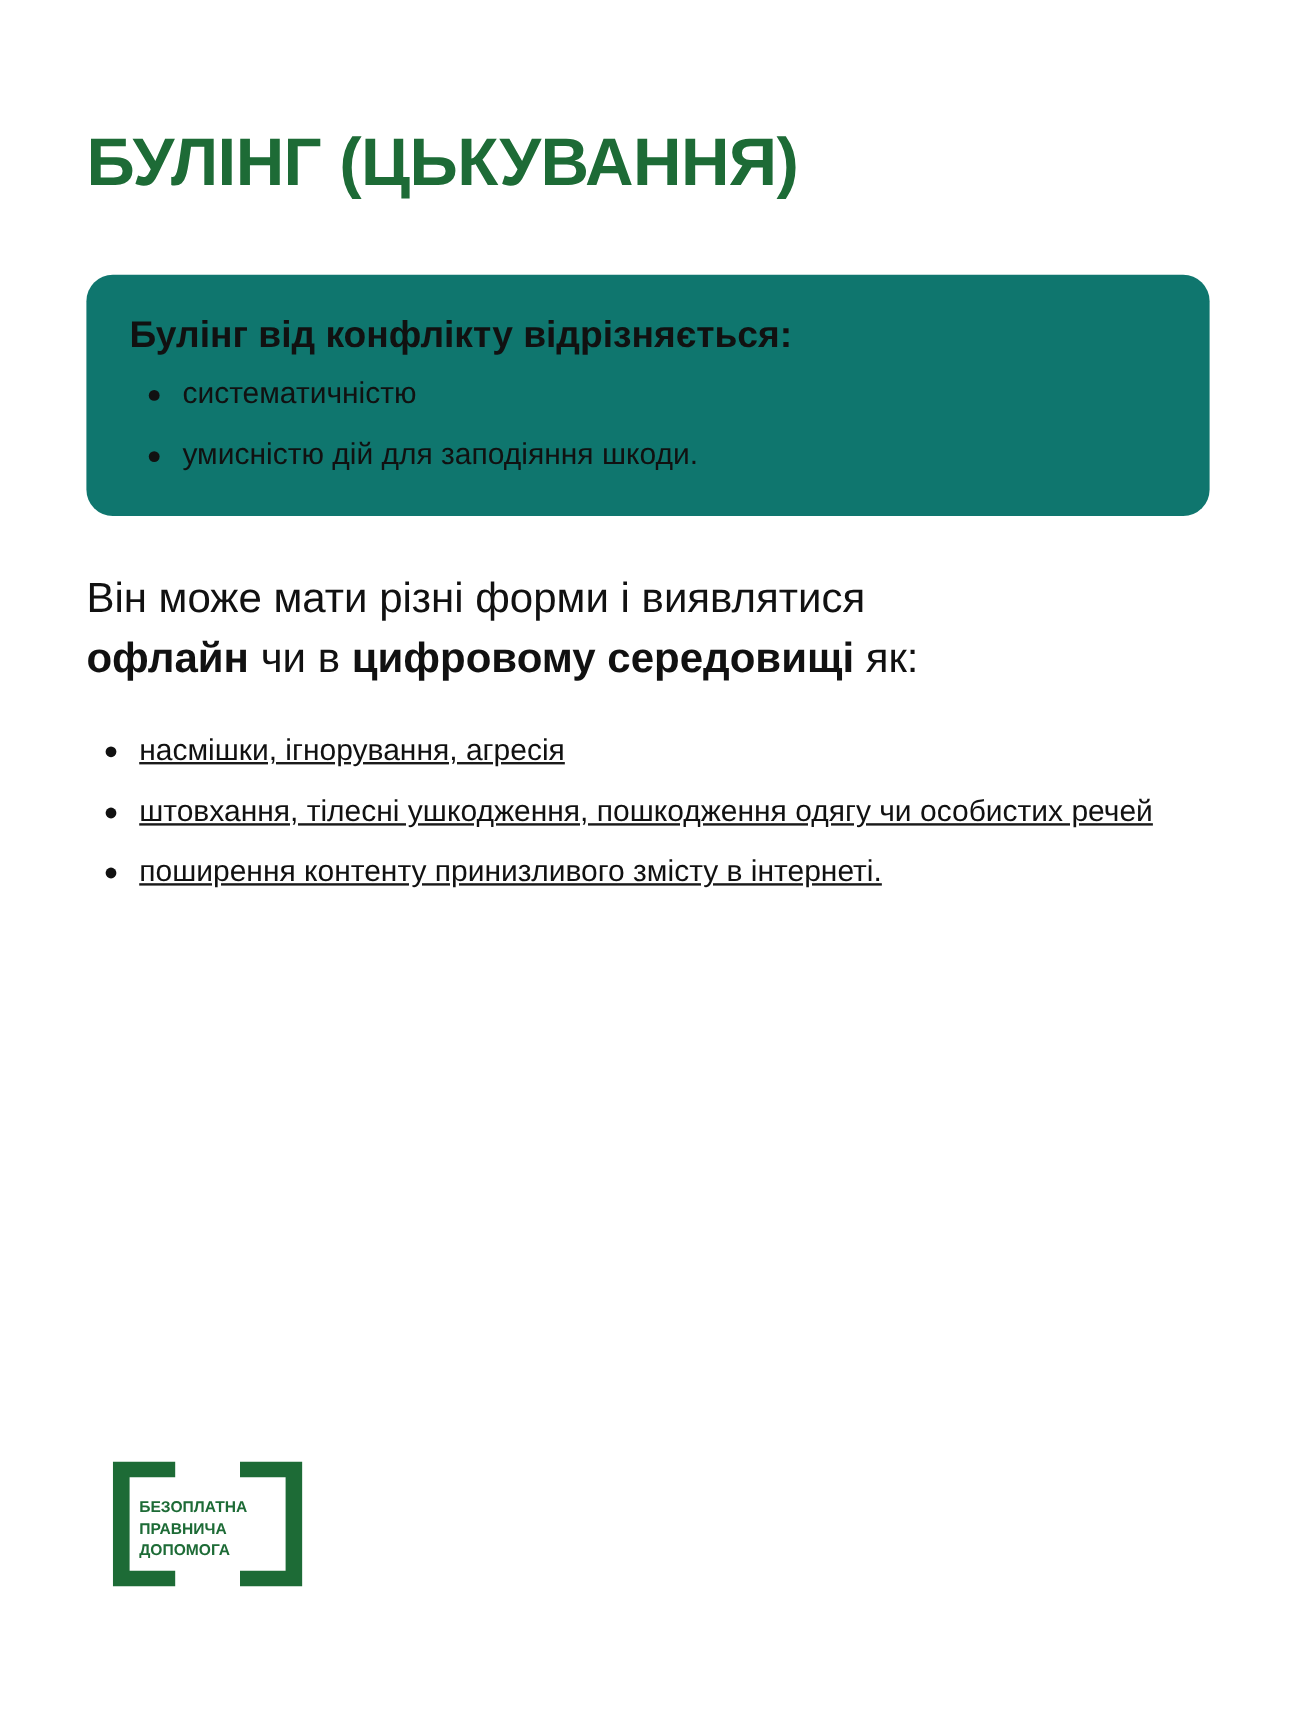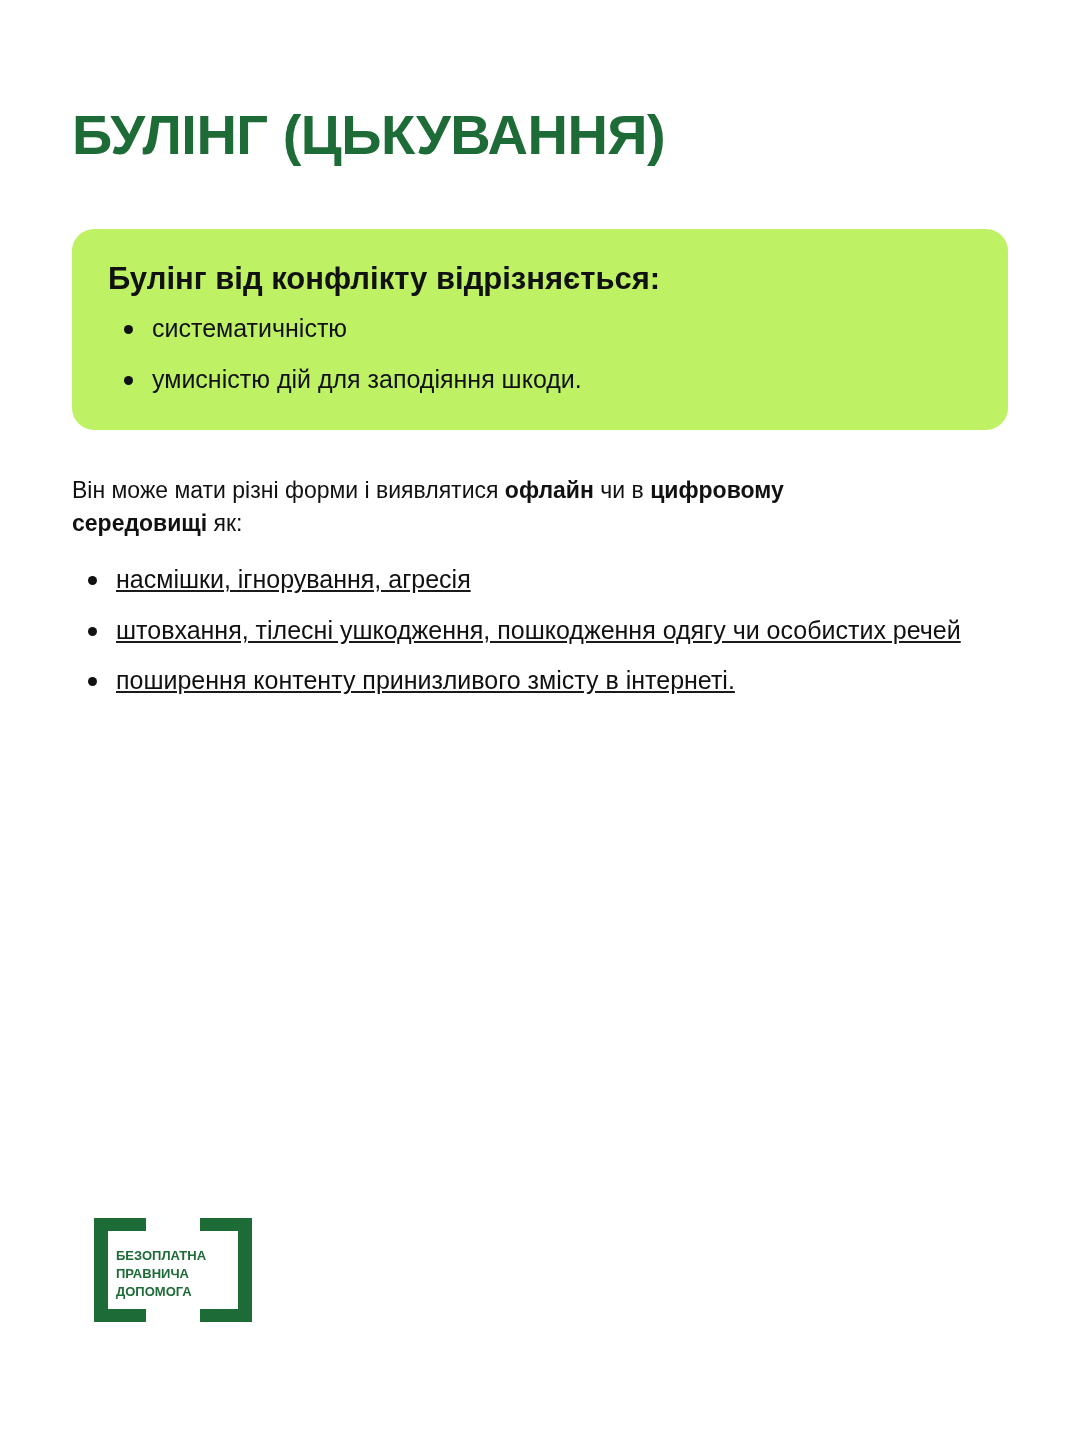--- a/index.html
+++ b/index.html
@@ -25,21 +25,21 @@
     margin: 0;
     padding-top: 104px;
     font-size: 56px;
     line-height: 1.12;
     font-weight: bold;
     color: #1d6b36;
     letter-spacing: -0.5px;
   }
   .callout {
     margin-top: 62px;
-    background: #bef264;
+    background: #0f766e;
     border-radius: 22px;
     padding: 30px 36px 34px 36px;
     box-sizing: border-box;
   }
   .callout-heading {
     font-size: 31px;
     font-weight: bold;
     line-height: 1.3;
     color: #111111;
     margin: 0 0 12px 0;
@@ -64,21 +64,21 @@
     position: absolute;
     left: 16px;
     top: 0.56em;
     width: 9px;
     height: 9px;
     background: #111111;
     border-radius: 50%;
   }
   .body-para {
     margin-top: 44px;
-    font-size: 23px;
+    font-size: 35px;
     line-height: 1.42;
     color: #111111;
     max-width: 790px;
   }
   .body-para b {
     font-weight: bold;
   }
   .second-list {
     margin-top: 26px;
     padding-left: 22px;

